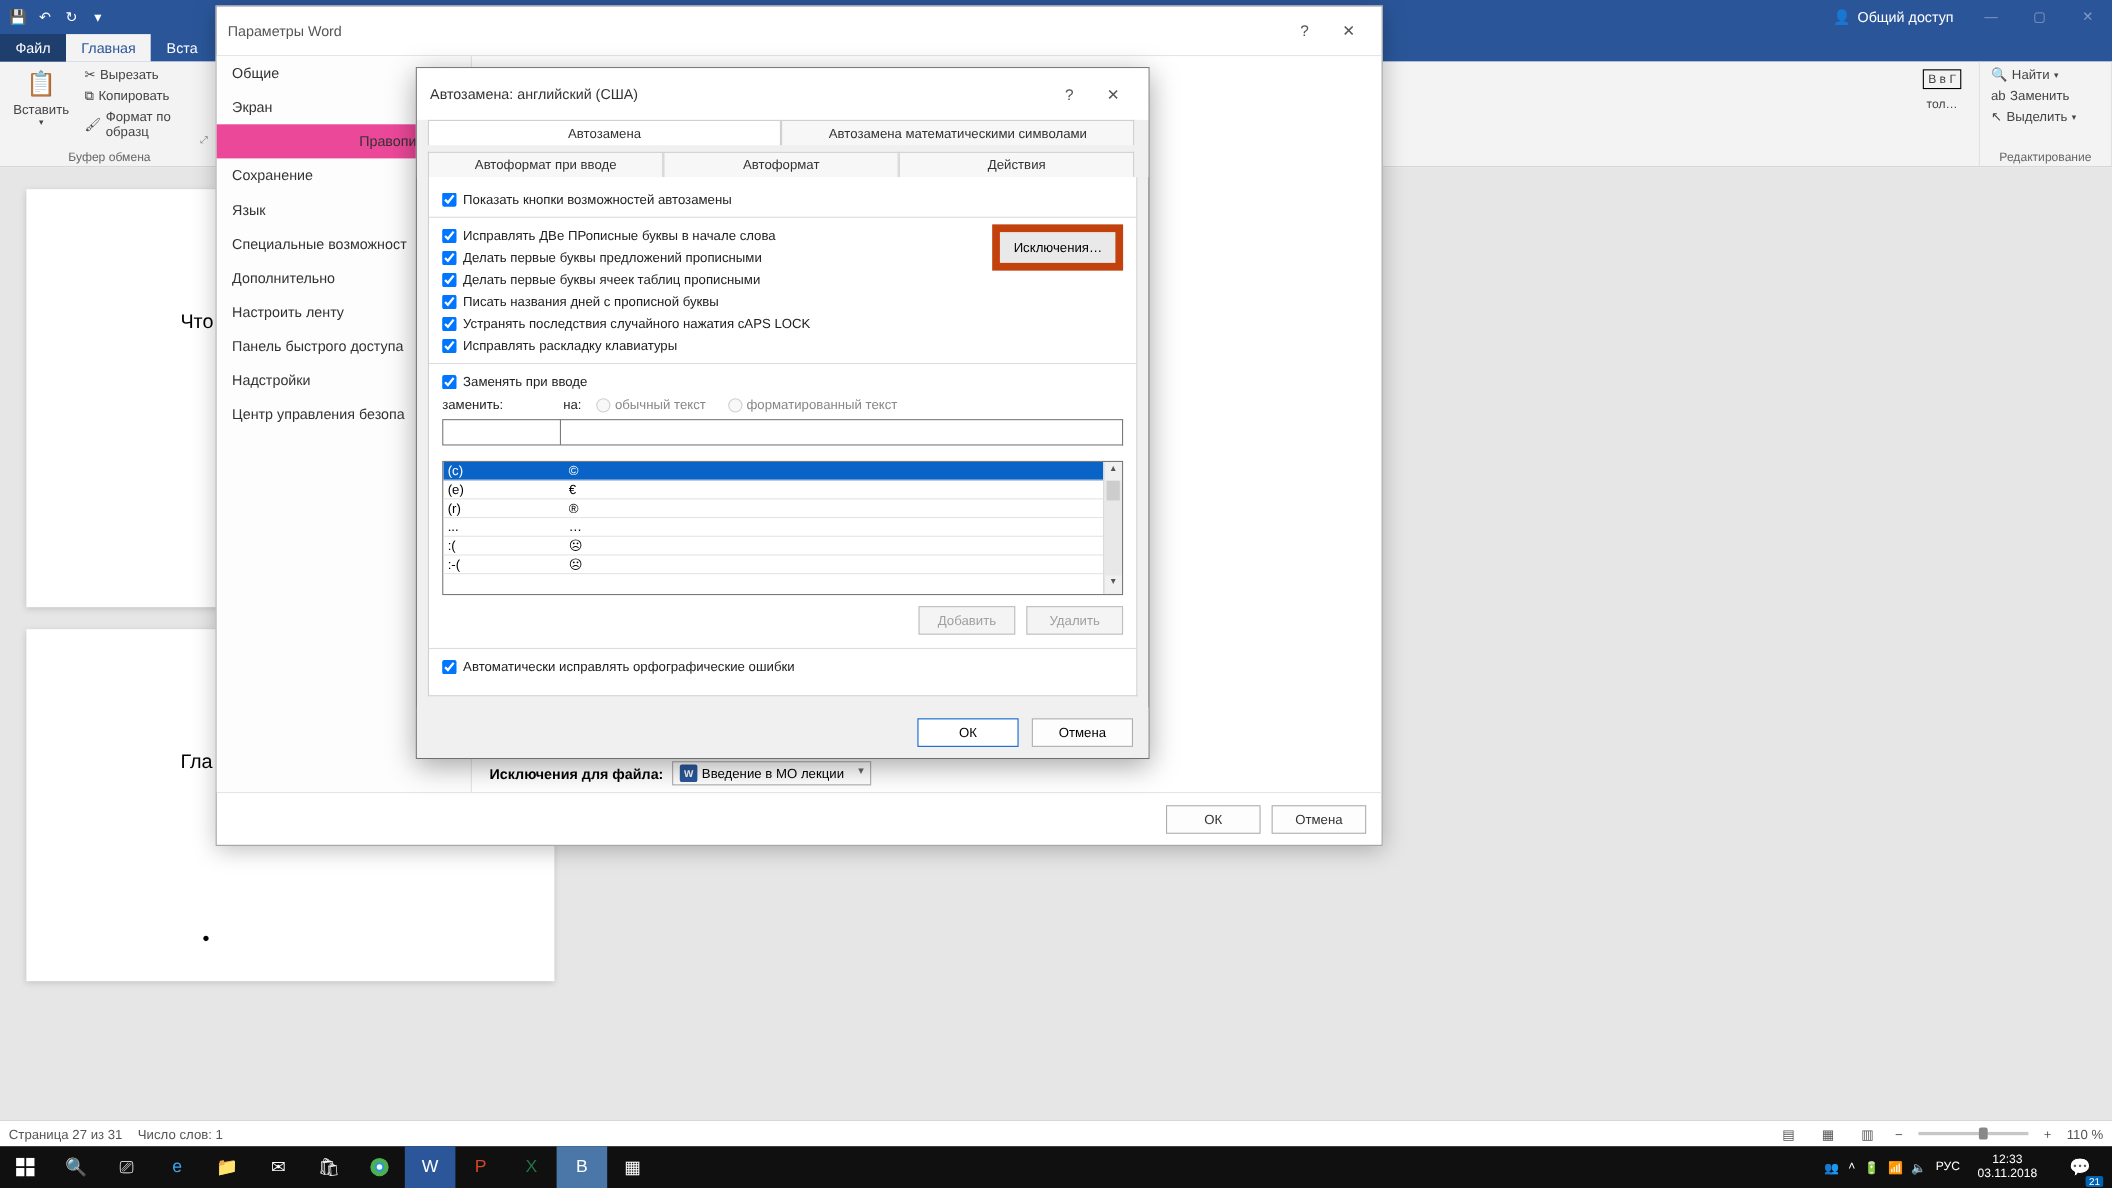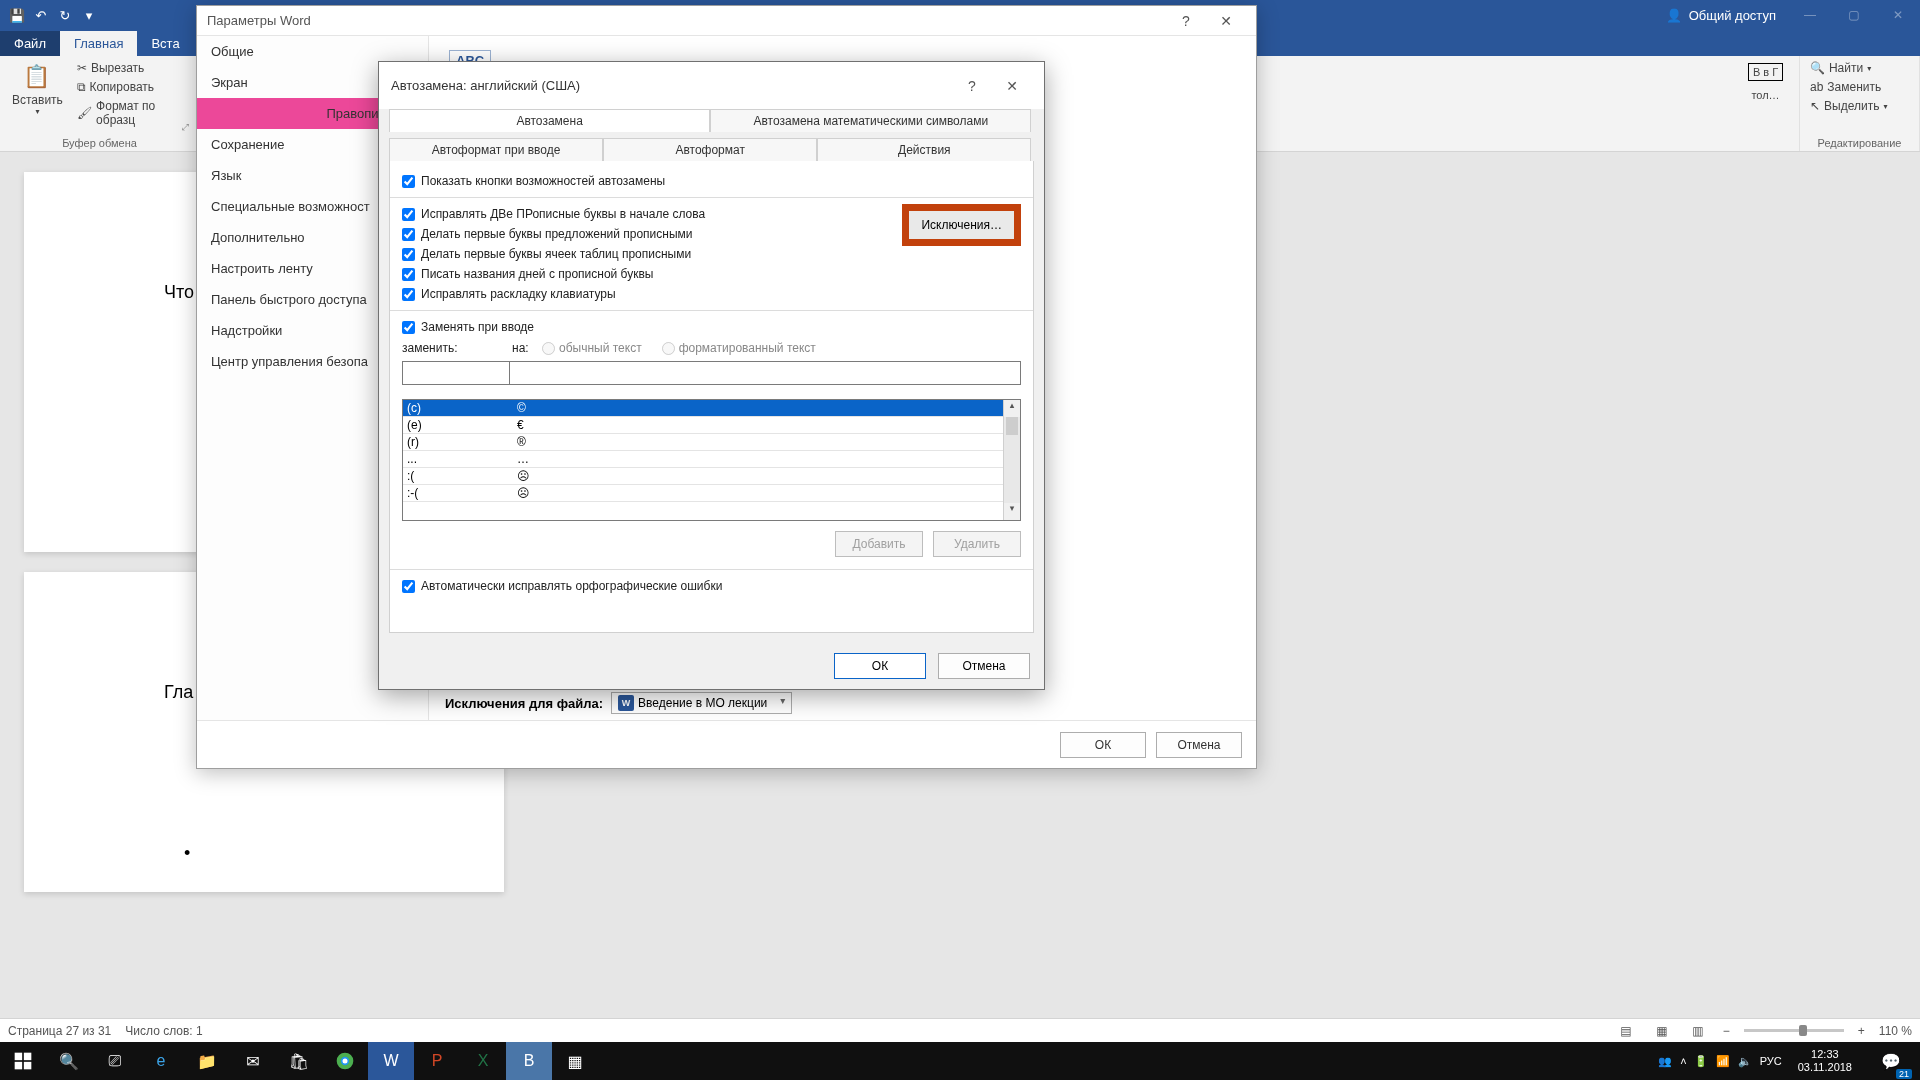--- a/index.html
+++ b/index.html
@@ -34,21 +34,21 @@
 .page2 { position:absolute; left:24px; top:420px; width:480px; height:320px; background:#fff; box-shadow:0 2px 6px rgba(0,0,0,0.15); padding:110px 40px 40px 140px; font-family:"Times New Roman", serif; font-size:18px; color:#000;}
 
 .statusbar { position: absolute; left: 0; right: 0; bottom: 38px; top: auto; height: 24px; background: #fff; border-top: 1px solid #d4d4d4; display: flex; align-items: center; font-size: 12px; color: #555; padding: 0 8px; gap: 14px; }
 .statusbar .spacer { flex: 1; }
 .statusbar .viewbtn { width: 22px; height: 18px; display: flex; align-items: center; justify-content: center; border: 1px solid transparent; }
 .statusbar .slider { width: 100px; height: 3px; background: #c7c7c7; position: relative; }
 .statusbar .slider::after { content:''; position:absolute; left:55%; top:-4px; width:8px; height:11px; background:#888; border-radius:2px; }
 
 
 .options-dialog { position: absolute; left: 196px; top: 5px; width: 1061px; height: 764px; background: #fff; border: 1px solid #9e9e9e; box-shadow: 0 4px 20px rgba(0,0,0,0.25); display: flex; flex-direction: column; }
-.options-title { height: 30px; display: flex; align-items: center; padding: 0 10px; color: #555; font-size: 13px; border-bottom: 1px solid #e5e5e5; }
+.options-title { height: 45px; display: flex; align-items: center; padding: 0 10px; color: #555; font-size: 13px; border-bottom: 1px solid #e5e5e5; }
 .options-title .spacer { flex: 1; }
 .options-title .winbtn { width: 40px; text-align: center; font-size: 14px; color: #555; }
 .options-body { flex: 1; display: flex; }
 .options-nav { width: 232px; background: #fdfdfd; border-right: 1px solid #e5e5e5; }
 .options-nav .item { padding: 8px 14px; font-size: 13px; color: #333; cursor: pointer; }
 .options-nav .item.active { background: #ec4899; text-align: right; }
 .options-content { flex: 1; padding: 10px 16px; overflow: hidden; position: relative; }
 .abc-box { display: inline-block; border: 1px solid #9cb3d3; color: #2b579a; font-weight: bold; padding: 2px 6px; margin: 4px; background: #fff; font-size: 13px; }
 .options-footer { height: 48px; border-top: 1px solid #e5e5e5; display: flex; align-items: center; justify-content: flex-end; padding: 0 14px; gap: 10px; }
 .btn { min-width: 86px; height: 26px; background: #fdfdfd; border: 1px solid #adadad; font-size: 12px; color: #333; }
@@ -289,20 +289,24 @@
           <div class="chk">
             <input type="checkbox" checked="" style="">
             <span>Делать первые буквы ячеек таблиц прописными</span>
           </div>
           <div class="chk">
             <input type="checkbox" checked="" style="">
             <span>Писать названия дней с прописной буквы</span>
           </div>
           <div class="chk">
             <input type="checkbox" checked="" style="">
+            <span>Устранять последствия случайного нажатия cAPS LOCK</span>
+          </div>
+          <div class="chk">
+            <input type="checkbox" checked="" style="">
             <span>Исправлять раскладку клавиатуры</span>
           </div>
         </div>
       <button class="excbtn">Исключения…</button>
     </div>
     <div class="divider"></div>
     <div class="chk">
         <input type="checkbox" checked="" style="">
         <span>Заменять при вводе</span>
       </div>

